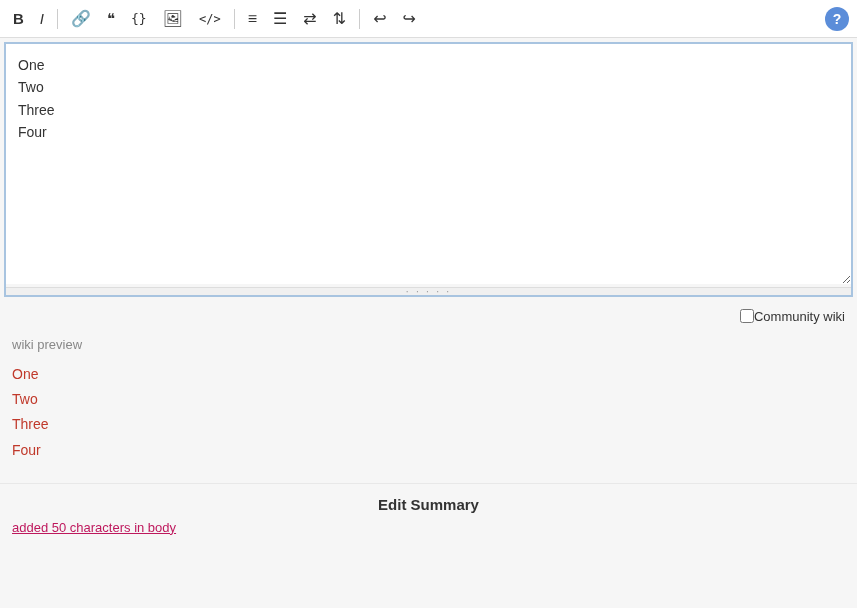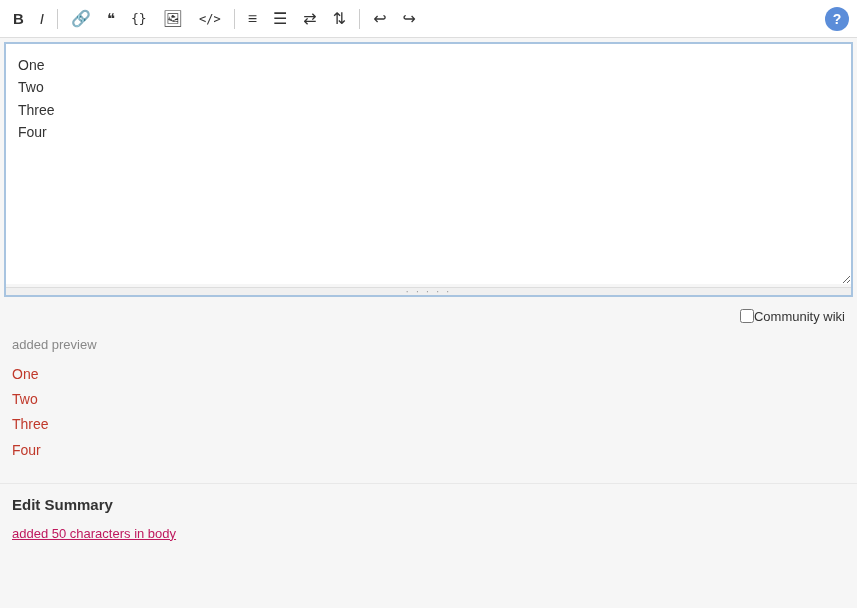--- a/index.html
+++ b/index.html
@@ -123,21 +123,22 @@
 
     .edit-summary-section {
       padding: 12px 12px 8px 12px;
       border-top: 1px solid #e8e8e8;
       margin-top: 8px;
     }
 
     .edit-summary-title {
       font-weight: bold;
       font-size: 15px;
-      margin-bottom: 12px;
+      margin-bottom: 6px;
+      text-align: center;
     }
 
     .edit-summary-hint {
       color: #be185d;
       font-size: 13px;
       text-decoration: underline;
       cursor: pointer;
     }
 
     
@@ -207,21 +208,21 @@
       <span class="resize-handle-dots">· · · · ·</span>
     </div>
   </div>
 
   <div class="community-wiki-row">
     <input type="checkbox" class="community-wiki-checkbox" style="">
     <span class="community-wiki-label">Community wiki</span>
   </div>
 
   <div class="preview-section">
-    <a class="hide-preview-link">added preview</a>
+    <a class="hide-preview-link">wiki preview</a>
     <div class="preview-content">
       <span class="preview-line">One</span>
       <span class="preview-line">Two</span>
       <span class="preview-line">Three</span>
       <span class="preview-line">Four</span>
     </div>
   </div>
 
   <div class="edit-summary-section">
     <div class="edit-summary-title">Edit Summary</div>

